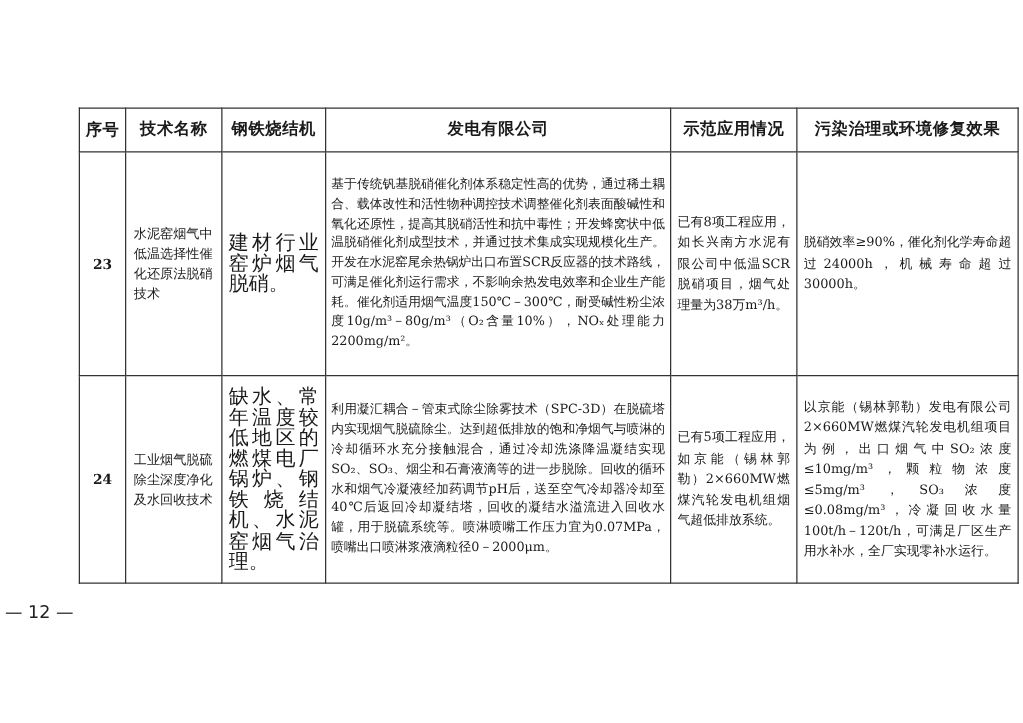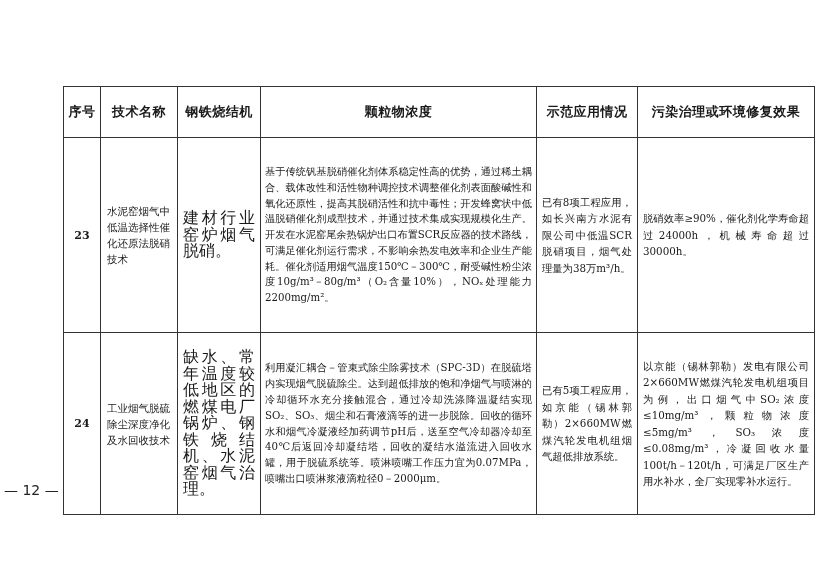--- a/index.html
+++ b/index.html
@@ -7,36 +7,36 @@
          font-family:"DejaVu Serif", "Liberation Serif", serif; color:#1a1a1a; }
   .tbl { position:absolute; left:63px; top:86px; border-collapse:collapse; table-layout:fixed; }
   .tbl td, .tbl th { border:1.3px solid #333; padding:0; vertical-align:middle; }
   .tbl th { height:26px; font-size:13px; font-weight:bold; text-align:center; letter-spacing:0.5px;
             font-family:"DejaVu Sans", "Liberation Sans", sans-serif; }
   .c-no { width:36px; text-align:center; font-size:11px;font-weight:bold; }
   .c-name { width:64px; font-size:10.5px; line-height:16px; padding:0 6px !important; }
   .c-scope { width:72px; font-size:16px; line-height:16.5px; padding:0 5px !important; text-align:justify; }
   .c-desc { width:267px; font-size:10.2px; line-height:15.8px; padding:2px 4px !important; text-align:justify; }
   .c-app { width:90px; font-size:10.3px; line-height:16.5px; padding:4px 5px !important; text-align:justify; }
-  .c-eff { width:166px; font-size:10.3px; line-height:16.5px; padding:12px 5px !important; text-align:justify; }
+  .c-eff { width:166px; font-size:10.3px; line-height:16.5px; padding:4px 5px !important; text-align:justify; }
   .row23 td { height:170px; }
   .row24 td { height:157px; }
   .page-no { position:absolute; left:4px; width:818px; top:482px; text-align:left;
              font-family:"DejaVu Sans", "Liberation Sans", sans-serif; font-size:14px; color:#222; }
 </style>
 </head>
 <body>
 
 <table class="tbl">
   <thead>
     <tr>
       <th class="c-no">序号</th>
       <th class="c-name">技术名称</th>
       <th class="c-scope">钢铁烧结机</th>
-      <th class="c-desc">颗粒物浓度</th>
+      <th class="c-desc">发电有限公司</th>
       <th class="c-app">示范应用情况</th>
       <th class="c-eff">污染治理或环境修复效果</th>
     </tr>
   </thead>
   <tbody>
     <tr class="row23">
       <td class="c-no">23</td>
       <td class="c-name">水泥窑烟气中低温选择性催化还原法脱硝技术</td>
       <td class="c-scope">建材行业窑炉烟气脱硝。</td>
       <td class="c-desc">基于传统钒基脱硝催化剂体系稳定性高的优势，通过稀土耦合、载体改性和活性物种调控技术调整催化剂表面酸碱性和氧化还原性，提高其脱硝活性和抗中毒性；开发蜂窝状中低温脱硝催化剂成型技术，并通过技术集成实现规模化生产。开发在水泥窑尾余热锅炉出口布置SCR反应器的技术路线，可满足催化剂运行需求，不影响余热发电效率和企业生产能耗。催化剂适用烟气温度150℃－300℃，耐受碱性粉尘浓度10g/m³－80g/m³（O₂含量10%），NOₓ处理能力2200mg/m²。</td>

